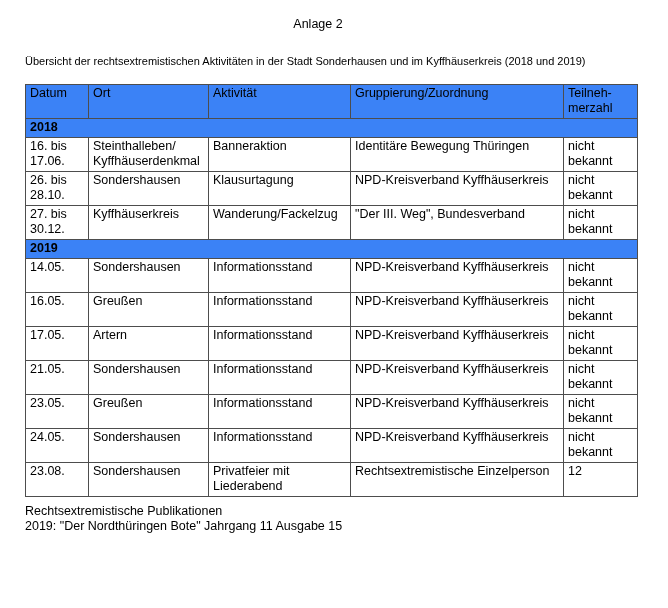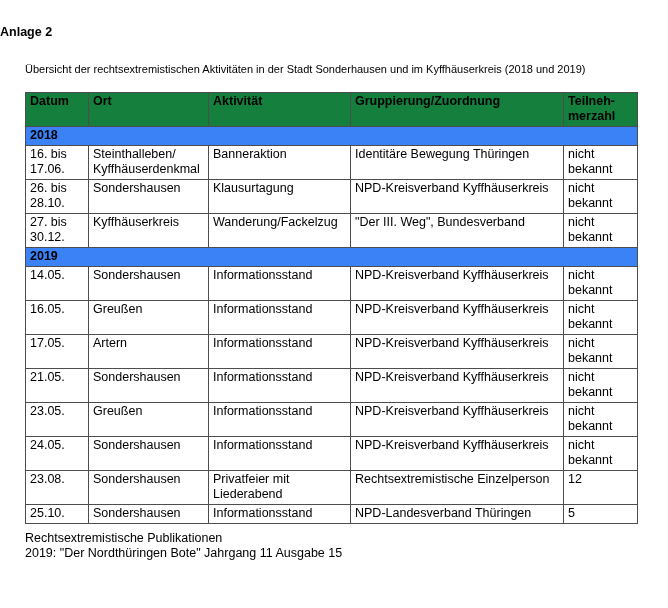--- a/index.html
+++ b/index.html
@@ -7,24 +7,23 @@
     width: 668px; height: 608px;
     background: #ffffff;
     color: #000000;
     font-family: "Liberation Sans", sans-serif;
     overflow: hidden;
   }
   .page { position: relative; width: 668px; height: 608px; }
 
   .annex {
     padding: 17px 32px 0 0;
-    text-align: left;
+    text-align: center;
     font-size: 12.5px;
-    font-weight: bold;
-    margin-top: 8px;
+    font-weight: normal;
   }
   .intro {
     margin: 23px 30px 0 25px;
     font-size: 11px;
     line-height: 15.5px;
   }
 
   table.activities {
     border-collapse: collapse;
     table-layout: fixed;
@@ -42,22 +41,22 @@
   table.activities th,
   table.activities td {
     border: 1px solid #4d4d4d;
     padding: 1px 4px 2px 4px;
     vertical-align: top;
     text-align: left;
     white-space: pre-line;
     overflow: hidden;
   }
   table.activities th {
-    background: #15803d;
-    font-weight: bold;
+    background: #3b82f6;
+    font-weight: normal;
   }
   tr.section-row td {
     background: #3b82f6;
     font-weight: bold;
   }
   td.center { text-align: center; }
 
   .footer {
     margin: 7px 30px 0 25px;
     font-size: 12.5px;
@@ -175,27 +174,20 @@
 bekannt</td>
         </tr>
         <tr>
           <td>23.08.</td>
           <td>Sondershausen</td>
           <td>Privatfeier mit
 Liederabend</td>
           <td>Rechtsextremistische Einzelperson</td>
           <td class="center">12</td>
         </tr>
-        <tr>
-          <td>25.10.</td>
-          <td>Sondershausen</td>
-          <td>Informationsstand</td>
-          <td>NPD-Landesverband Thüringen</td>
-          <td class="center">5</td>
-        </tr>
       </tbody>
   </table>
 
   <p class="footer">
     <span>Rechtsextremistische Publikationen</span><br>
     <span>2019: "Der Nordthüringen Bote" Jahrgang 11 Ausgabe 15</span>
   </p>
 
 </div>
 

